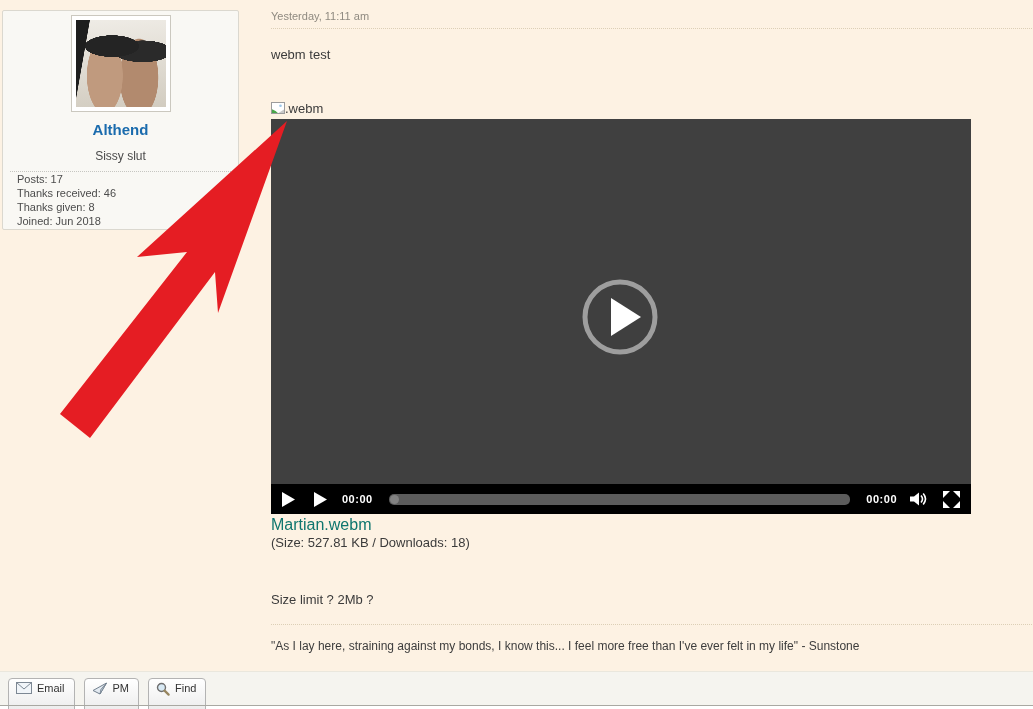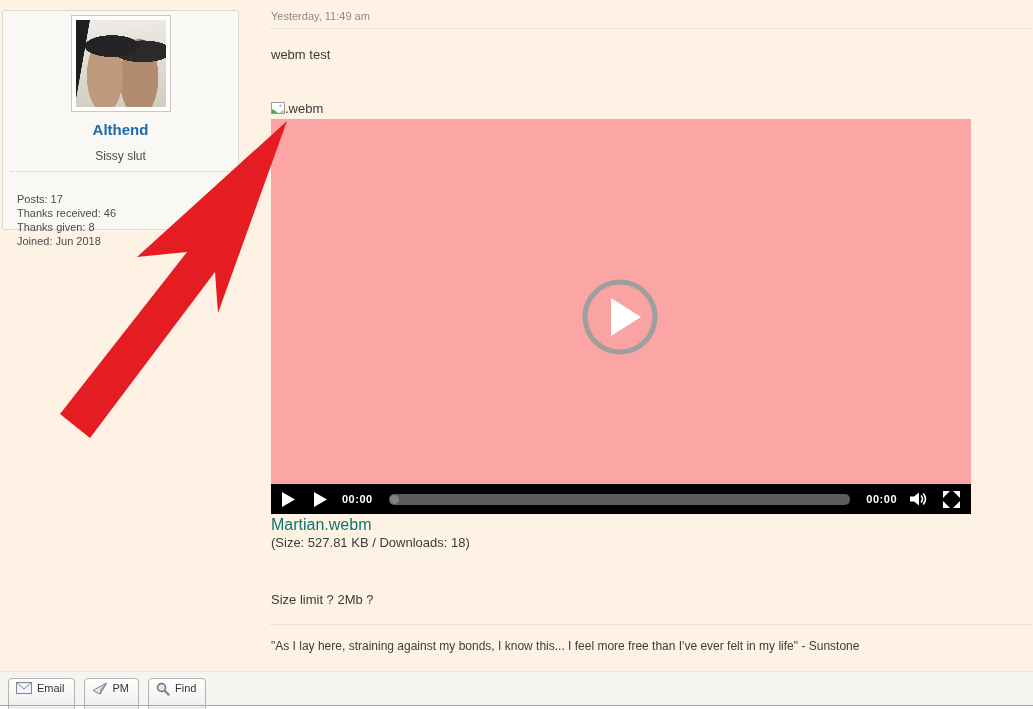--- a/index.html
+++ b/index.html
@@ -33,31 +33,31 @@
       radial-gradient(ellipse 28px 56px at 70% 66%, #b28a6e 68%, rgba(0,0,0,0) 70%),
       linear-gradient(175deg, #efece6, #d2ccc0);
   }
   .username{
     display:block;margin-top:9px;font-size:15px;font-weight:bold;
     color:#1a6bad;text-decoration:none;
   }
   .user-title{margin-top:11px;font-size:12px;color:#4a4a4a;}
   .panel-divider{margin:8px 7px 0;border-top:1px dotted #c6c6c1;height:0;}
   .user-stats{
-    margin-top:20px;padding-left:14px;text-align:left;
+    margin-top:0;padding-left:14px;text-align:left;
     font-size:11px;line-height:14px;color:#4c4c4c;
   }
   
   .timestamp{position:absolute;left:271px;top:10px;font-size:11px;color:#8f8a80;}
   .hdr-divider{position:absolute;left:271px;top:28px;width:761px;border-top:1px dotted #dccfb6;height:0;}
   .post-text{position:absolute;left:271px;top:47px;font-size:13px;color:#3b3b3b;}
   .attach-inline{position:absolute;left:271px;top:101px;font-size:13px;color:#3b3b3b;display:flex;align-items:center;gap:0;}
   .video-shell{
     position:absolute;left:271px;top:119px;width:700px;height:395px;
-    background:#fca5a5;
+    background:#404040;
   }
   .big-play{
     position:absolute;left:309px;top:158px;width:80px;height:80px;cursor:pointer;
   }
   .controls{
     position:absolute;left:0;right:0;bottom:0;height:30px;
     display:flex;align-items:center;padding:0 11px;box-sizing:border-box;
     background:#000;
   }
   .ctl-time{
@@ -114,21 +114,21 @@
     <div class="user-title">Sissy slut</div>
     <div class="panel-divider"></div>
     <div class="user-stats">
       <div>Posts: 17</div>
       <div>Thanks received: 46</div>
       <div>Thanks given: 8</div>
       <div>Joined: Jun 2018</div>
     </div>
   </div>
 
-  <div class="timestamp">Yesterday, 11:49 am</div>
+  <div class="timestamp">Yesterday, 11:11 am</div>
   <div class="hdr-divider"></div>
   <div class="post-text">webm test</div>
 
   <div class="attach-inline">
     <span style="display:flex;">
       <svg width="14" height="13" viewBox="0 0 14 13">
         <rect x="0.5" y="0.5" width="13" height="11" fill="#ffffff" stroke="#9c9c9c"></rect>
         <polygon points="1,11 1,7.2 4.6,9 6.8,11" fill="#4aa64a"></polygon>
         <polygon points="7.5,11 13,7.5 13,11" fill="#c9c9c9"></polygon>
         <circle cx="9.5" cy="3.8" r="1.3" fill="#9ec7e8"></circle>

